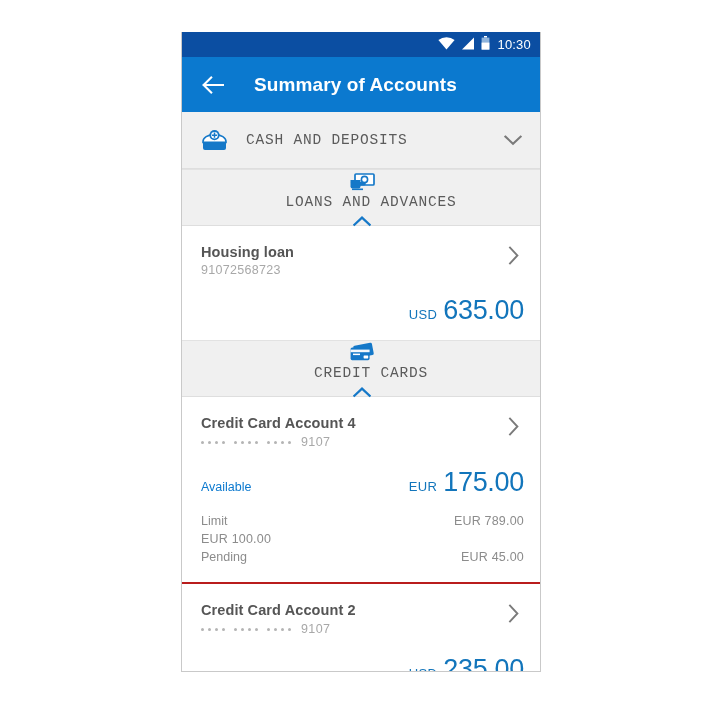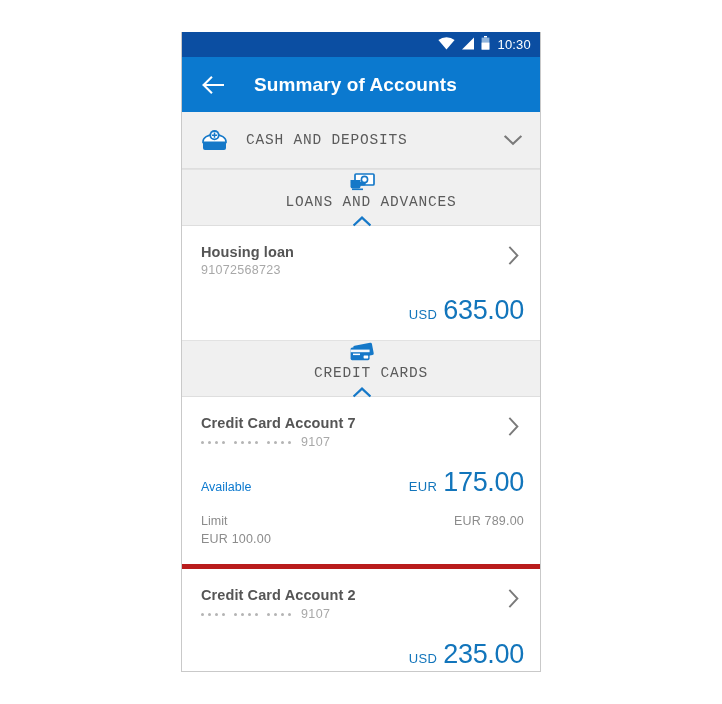--- a/index.html
+++ b/index.html
@@ -130,21 +130,21 @@
     justify-content: center;
   }
 
   
   .acct-block { background: #ffffff; }
   .acct-row {
     padding: 18px 16px 16px 19px;
     box-sizing: border-box;
     cursor: pointer;
   }
-  .acct-row + .acct-row { border-top: 5px solid #b91c1c; }
+  .acct-row + .acct-row { border-top: 2px solid #b91c1c; }
 
   .acct-top {
     display: flex;
     align-items: flex-start;
   }
   .acct-names { flex: 1; min-width: 0; }
   .acct-name {
     font-size: 14.5px;
     font-weight: bold;
     color: #555555;
@@ -347,21 +347,21 @@
             <path d="M1.4 8.8 L9 1.6 L16.6 8.8" stroke="#1578c8" stroke-width="2.2" fill="none" stroke-linecap="square"></path>
           </svg>
         </span>
       </div>
 
       <div class="acct-block">
 
         <div class="acct-row">
           <div class="acct-top">
             <div class="acct-names">
-              <div class="acct-name">Credit Card Account 7</div>
+              <div class="acct-name">Credit Card Account 4</div>
               <div class="masked">
                 <span class="dotgrp">
                     <i class="dot"></i>
                     <i class="dot"></i>
                     <i class="dot"></i>
                     <i class="dot"></i>
                   </span>
                 <span class="dotgrp">
                     <i class="dot"></i>
                     <i class="dot"></i>
@@ -391,20 +391,24 @@
             </span>
           </div>
           <div class="details">
             <div class="detail-row">
               <span class="detail-label">Limit</span>
               <span class="detail-value">EUR 789.00</span>
             </div>
             <div class="detail-row">
               <span class="detail-value">EUR 100.00</span>
             </div>
+            <div class="detail-row">
+              <span class="detail-label">Pending</span>
+              <span class="detail-value">EUR 45.00</span>
+            </div>
           </div>
         </div>
 
         <div class="acct-row">
           <div class="acct-top">
             <div class="acct-names">
               <div class="acct-name">Credit Card Account 2</div>
               <div class="masked">
                 <span class="dotgrp">
                     <i class="dot"></i>

